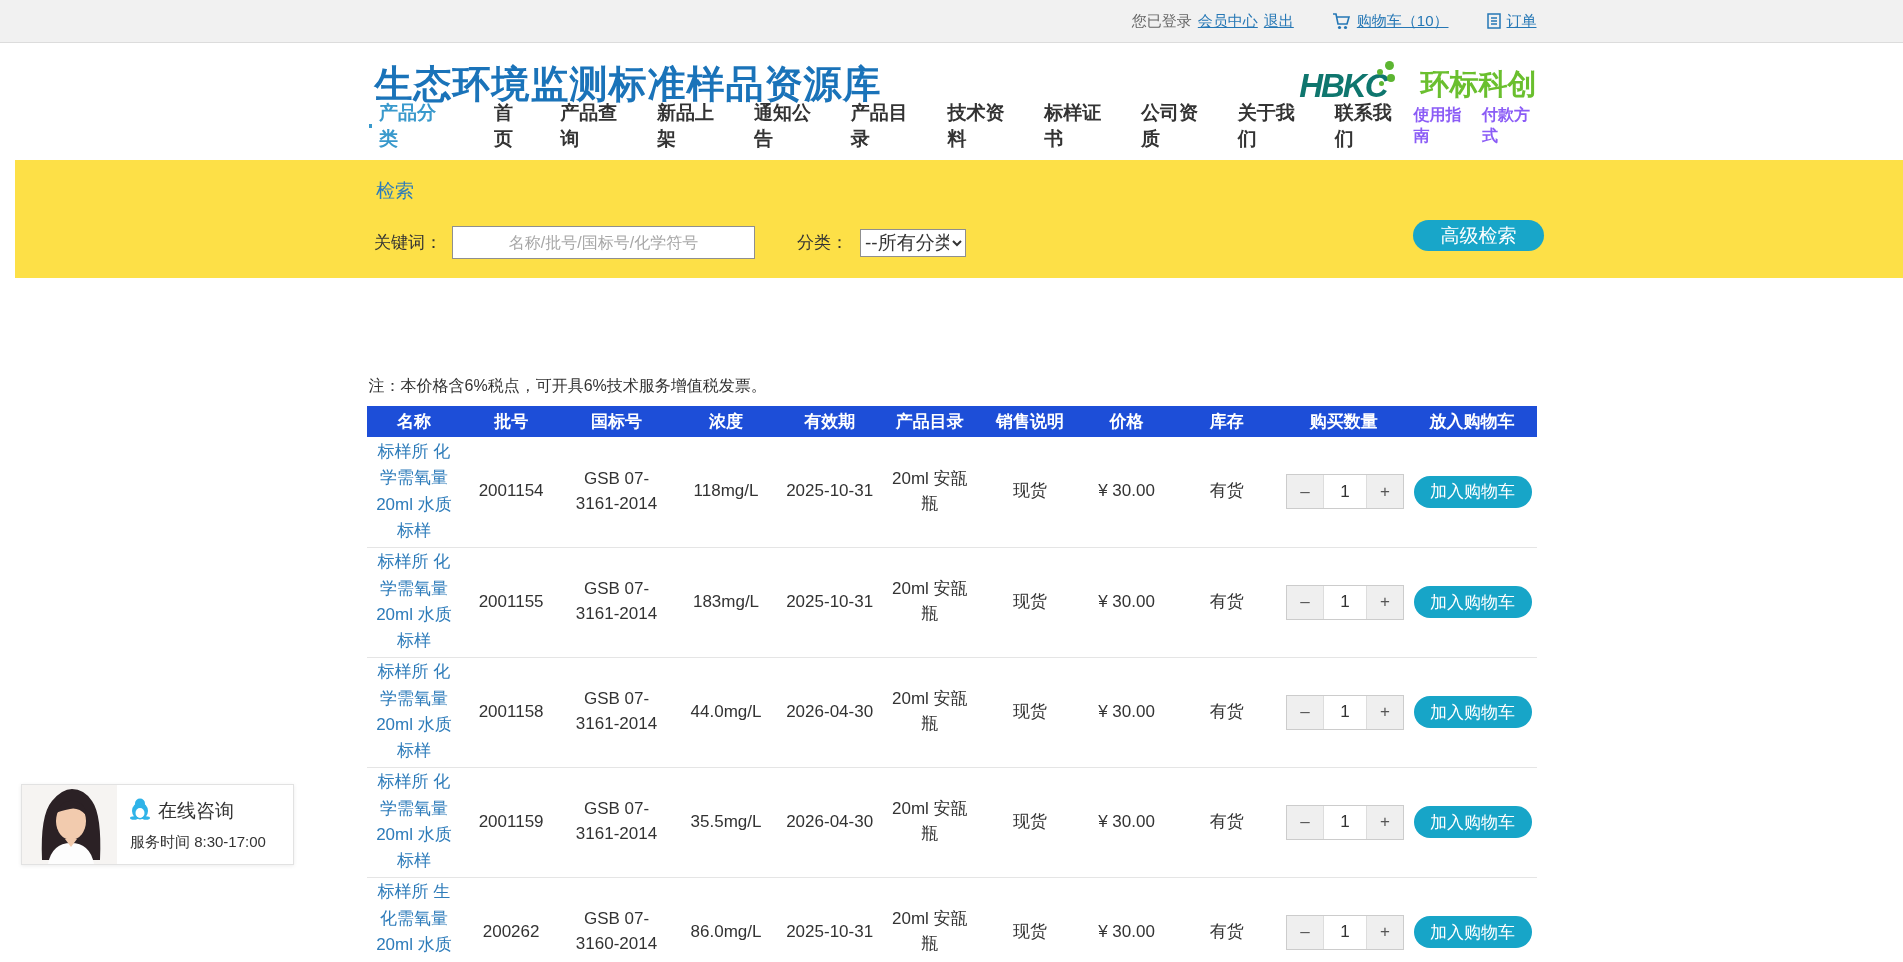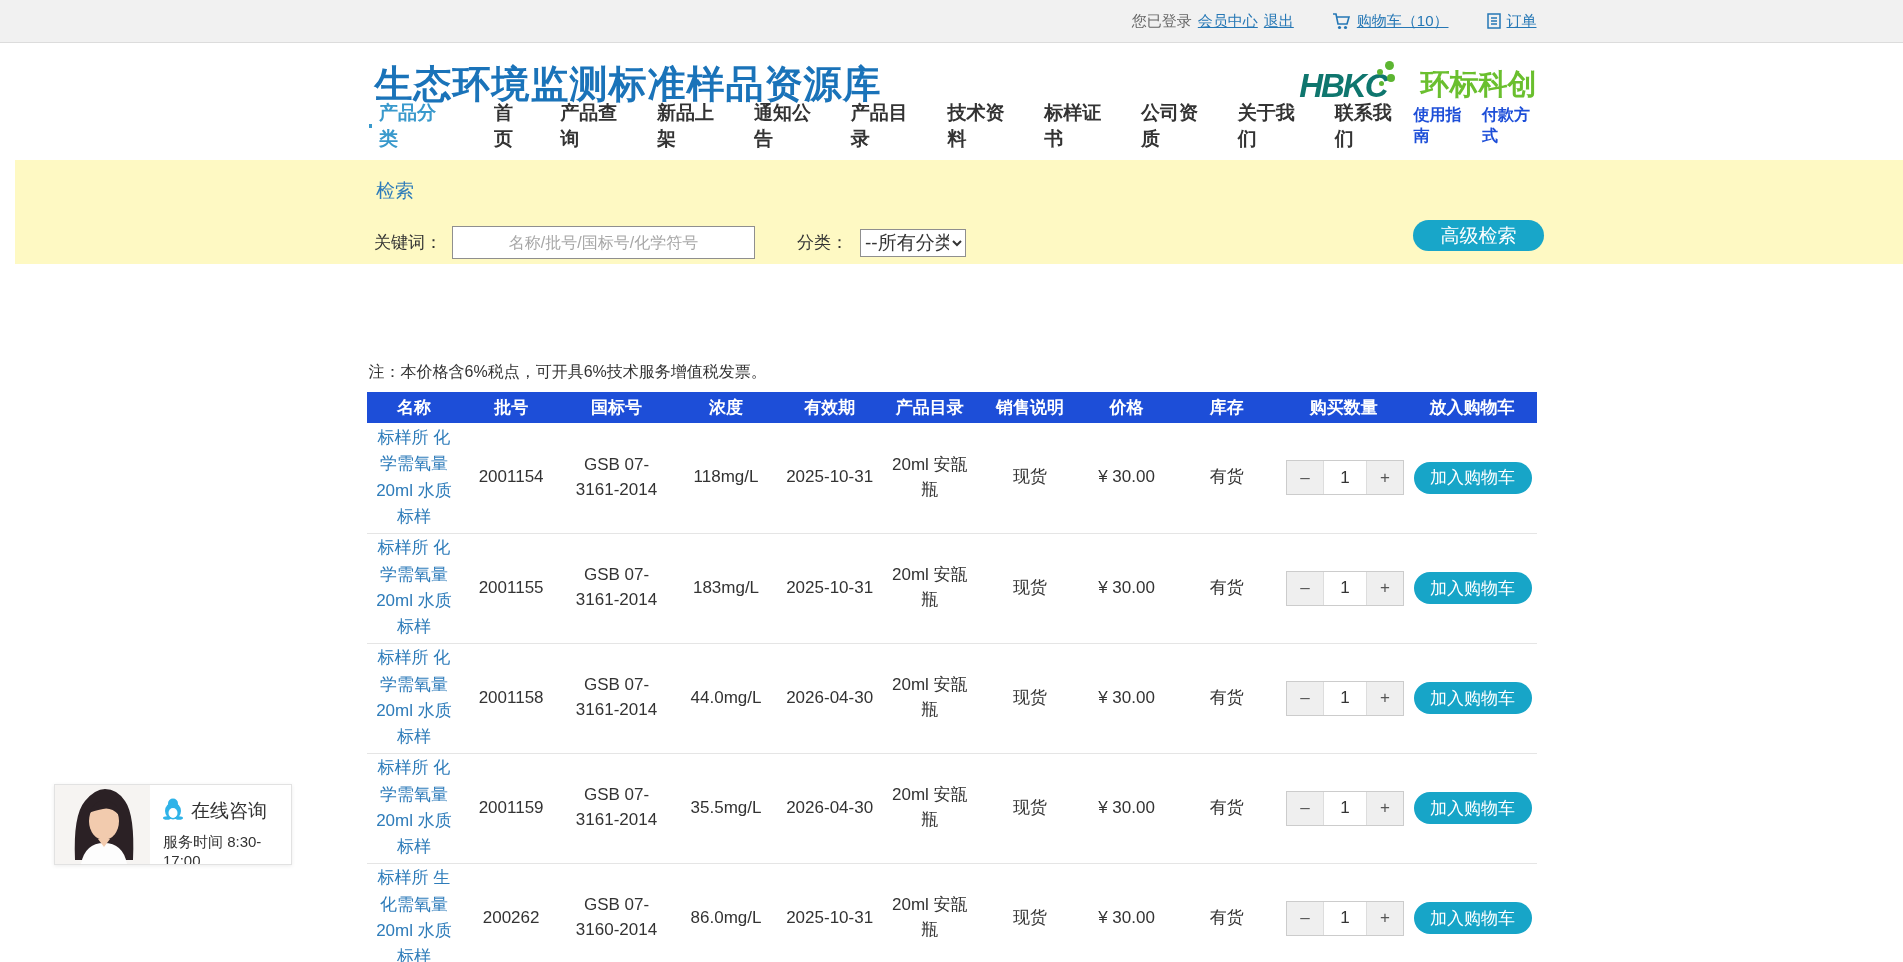--- a/index.html
+++ b/index.html
@@ -32,24 +32,24 @@
   .brand-cn { font-size:29px; font-weight:bold; color:#6abf2e; margin-left:24px; }
 
   
   .nav-row { position:absolute; left:0; right:0; bottom:8px; display:flex; align-items:center;font-weight:bold; }
   .nav-category { display:flex; align-items:center; font-size:19px; color:#3999cc;
     cursor:pointer; margin-left:2px; }
   .nav-category .bullet { width:4px; height:4px; background:#3999cc; margin-right:7px; }
   .nav-items { display:flex; margin-left:32px; }
   .nav-item { font-size:19px; color:#333; padding:0 18px; cursor:pointer; }
   .nav-links { margin-left:auto; display:flex; gap:14px; }
-  .nav-links a { font-size:16px; color:#1d4ed8; cursor:pointer; }
-
-  
-  .search-section { background:#fef9c3; height:104px;margin-left:15px; }
+  .nav-links a { font-size:16px; color:#8b5cf6; cursor:pointer; }
+
+  
+  .search-section { background:#fde047; height:118px;margin-left:15px; }
   .search-inner { width:1170px; margin:0 auto; padding-top:18px; position:relative; }
   .search-title { font-size:19px; color:#2e7cba; margin-left:2px; }
   .search-form { display:flex; align-items:center; margin-top:22px; }
   .kw-label, .cat-label { font-size:17px; color:#333; }
   .kw-input { width:303px; height:33px; margin-left:10px; border:1px solid #8f8f8f;
     background:#fff; text-align:center; font-size:16px; color:#333; outline:none; }
   .kw-input::placeholder { color:#a6a6a6; }
   .cat-label { margin-left:42px; }
   .cat-select { margin-left:12px; width:106px; height:28px; font-size:19px;
     border:1px solid #8f8f8f; background:#fff; color:#333; }
@@ -75,23 +75,23 @@
     background:#efefef; vertical-align:middle; }
   .stepper .step-btn { width:37px; border:none; background:#efefef; color:#555;
     font-size:17px; cursor:pointer; font-family:inherit; }
   .stepper .qty { width:44px; border:none; border-left:1px solid #ddd;
     border-right:1px solid #ddd; background:#fff; text-align:center; font-size:17px;
     color:#333; outline:none; }
   .add-btn { width:118px; height:32px; border:none; border-radius:16px; background:#17a5c8;
     color:#fff; font-size:17px; cursor:pointer; font-family:inherit; }
 
   
-  .service { position:absolute; left:21px; top:784px; width:238px; height:81px;
+  .service { position:absolute; left:21px; top:784px; width:273px; height:81px;
     background:#fff; border:1px solid #e2e2e2; box-shadow:0 1px 4px rgba(0,0,0,.08);
-    display:flex; overflow:hidden;margin-left:33px; }
+    display:flex; overflow:hidden; }
   .service-photo { width:95px; height:100%; flex:none; }
   .service-info { padding:13px 0 0 13px; }
   .service-title-row { display:flex; align-items:center; gap:8px; }
   .service-title { font-size:19px; color:#333; }
   .service-hours { font-size:15px; color:#333; margin-top:9px; }
 </style>
 </head>
 <body>
 
 <div class="topbar">

